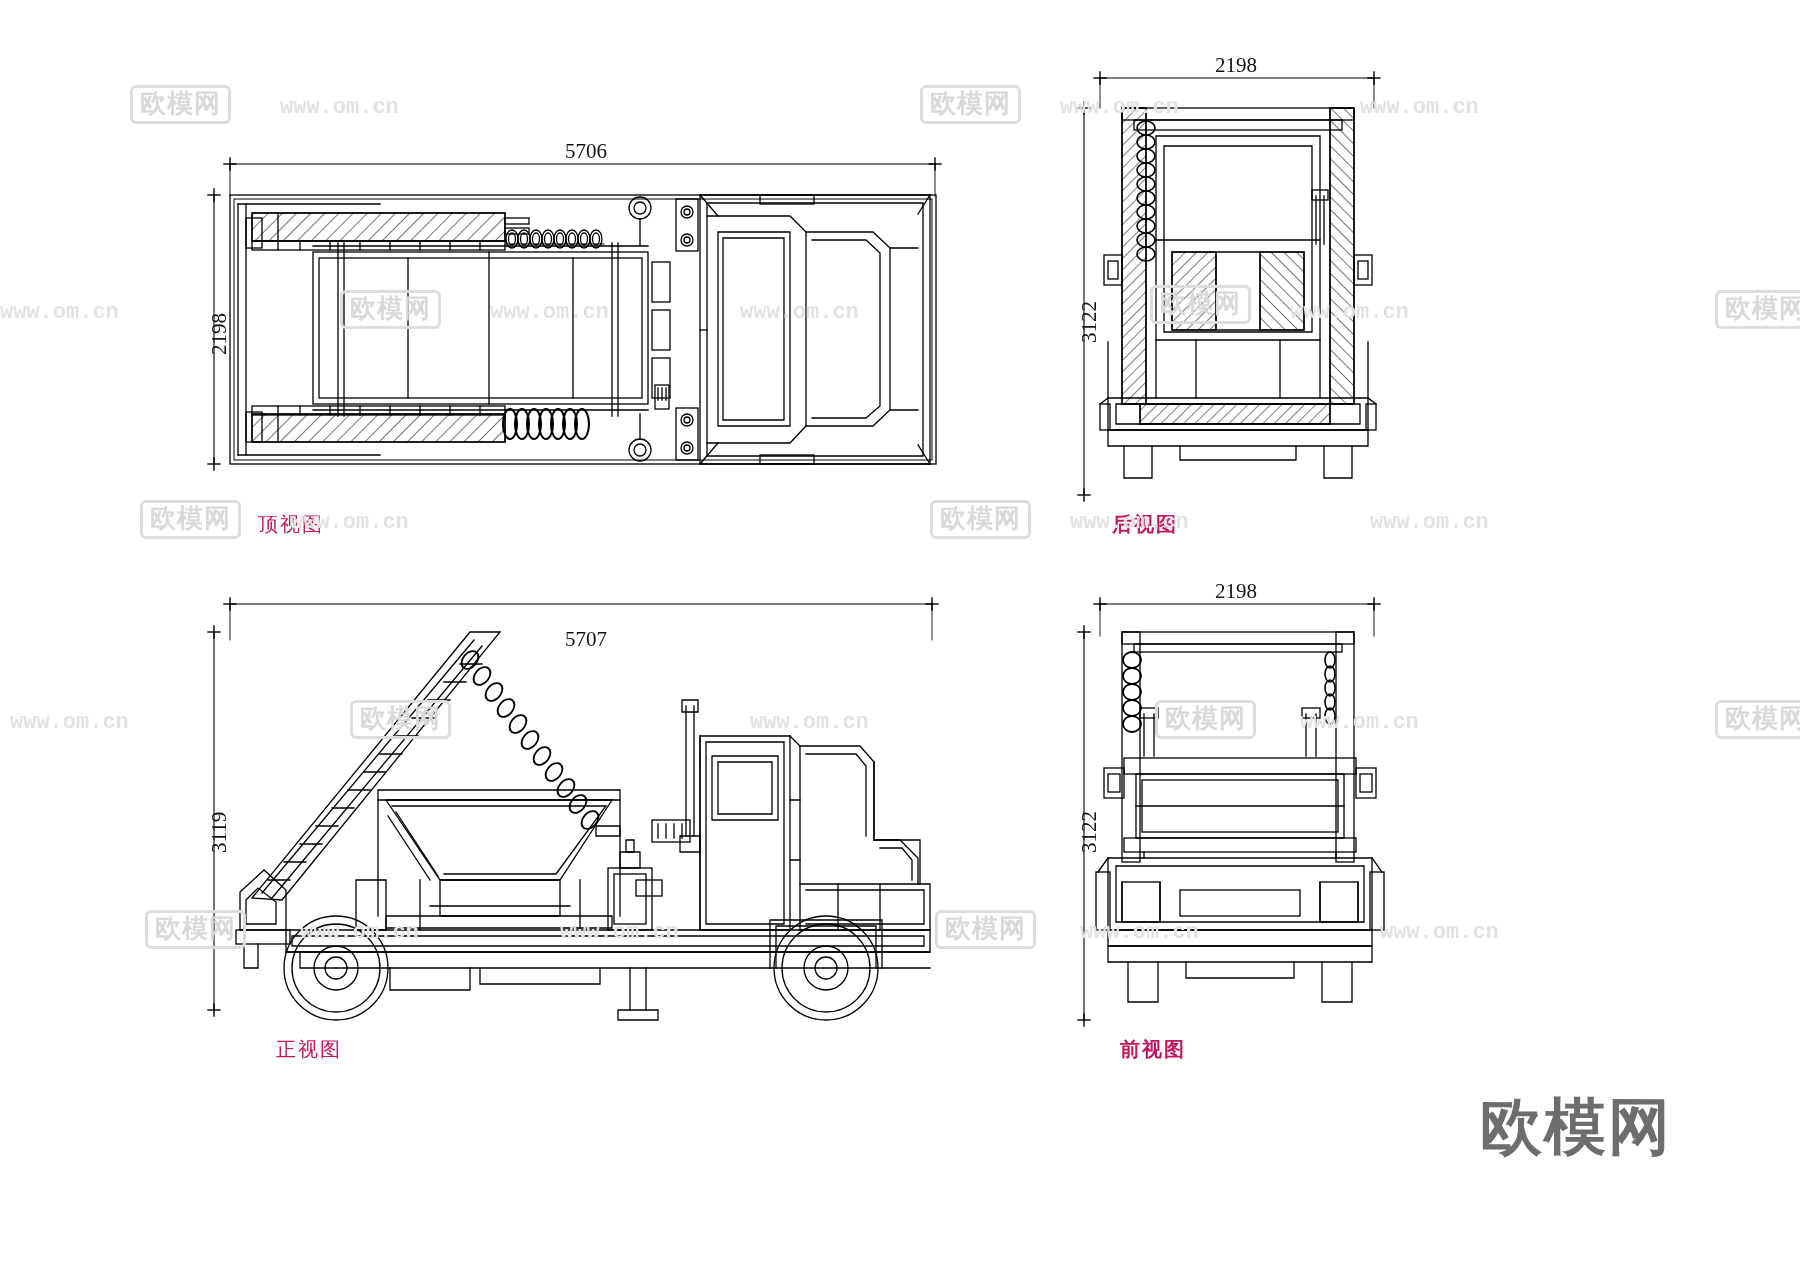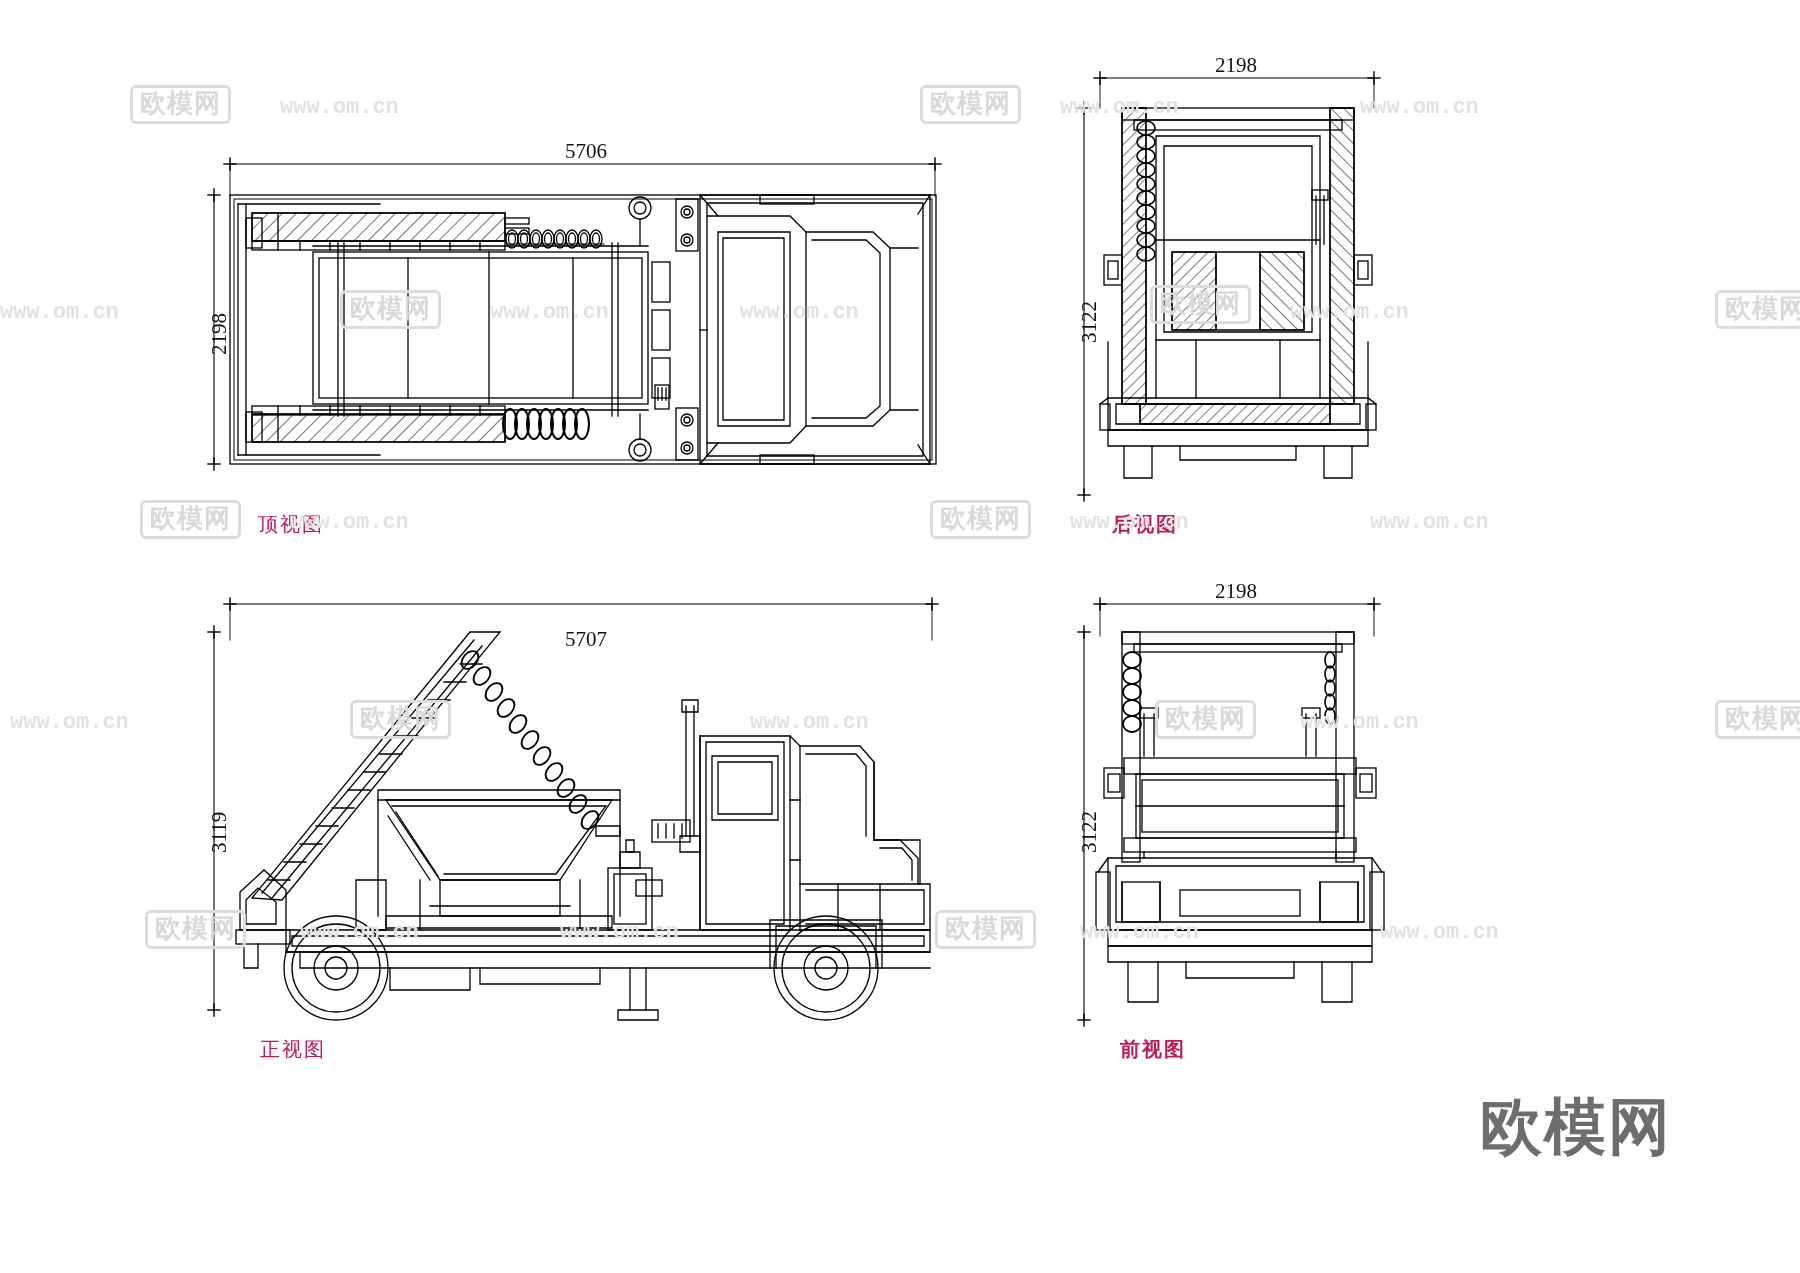--- a/index.html
+++ b/index.html
@@ -455,21 +455,21 @@
   <div class="dimtxt" style="left:565px; top:139px;text-align:right;">5706</div>
   <div class="dimtxt rot" style="left:207px; top:355px;">2198</div>
   <div class="viewname" style="left:258px; top:511px;">顶视图</div>
 
   <div class="dimtxt" style="left:1215px; top:53px;">2198</div>
   <div class="dimtxt rot" style="left:1077px; top:343px;">3122</div>
   <div class="viewname" style="left:1112px; top:511px;font-weight:bold;">后视图</div>
 
   <div class="dimtxt" style="left:565px; top:579px;margin-top:48px;">5707</div>
   <div class="dimtxt rot" style="left:207px; top:853px;">3119</div>
-  <div class="viewname" style="left:260px; top:1036px;font-family:Liberation Mono, monospace;">正视图</div>
+  <div class="viewname" style="left:276px; top:1036px;font-family:Liberation Mono, monospace;">正视图</div>
 
   <div class="dimtxt" style="left:1215px; top:579px;">2198</div>
   <div class="dimtxt rot" style="left:1077px; top:853px;">3122</div>
   <div class="viewname" style="left:1120px; top:1036px;font-weight:bold;">前视图</div>
 
   <div class="wm-layer" id="wm-layer">
       <div class="wm-logo" style="left: 130px; top: 85px; font-size: 26px; color: rgb(217, 217, 217);">欧模网</div>
       <div class="wm-logo" style="left: 920px; top: 85px; font-size: 26px; color: rgb(217, 217, 217);">欧模网</div>
       <div class="wm-logo" style="left: 340px; top: 290px; font-size: 26px; color: rgb(217, 217, 217);">欧模网</div>
       <div class="wm-logo" style="left: 1150px; top: 285px; font-size: 26px; color: rgb(217, 217, 217);">欧模网</div>

